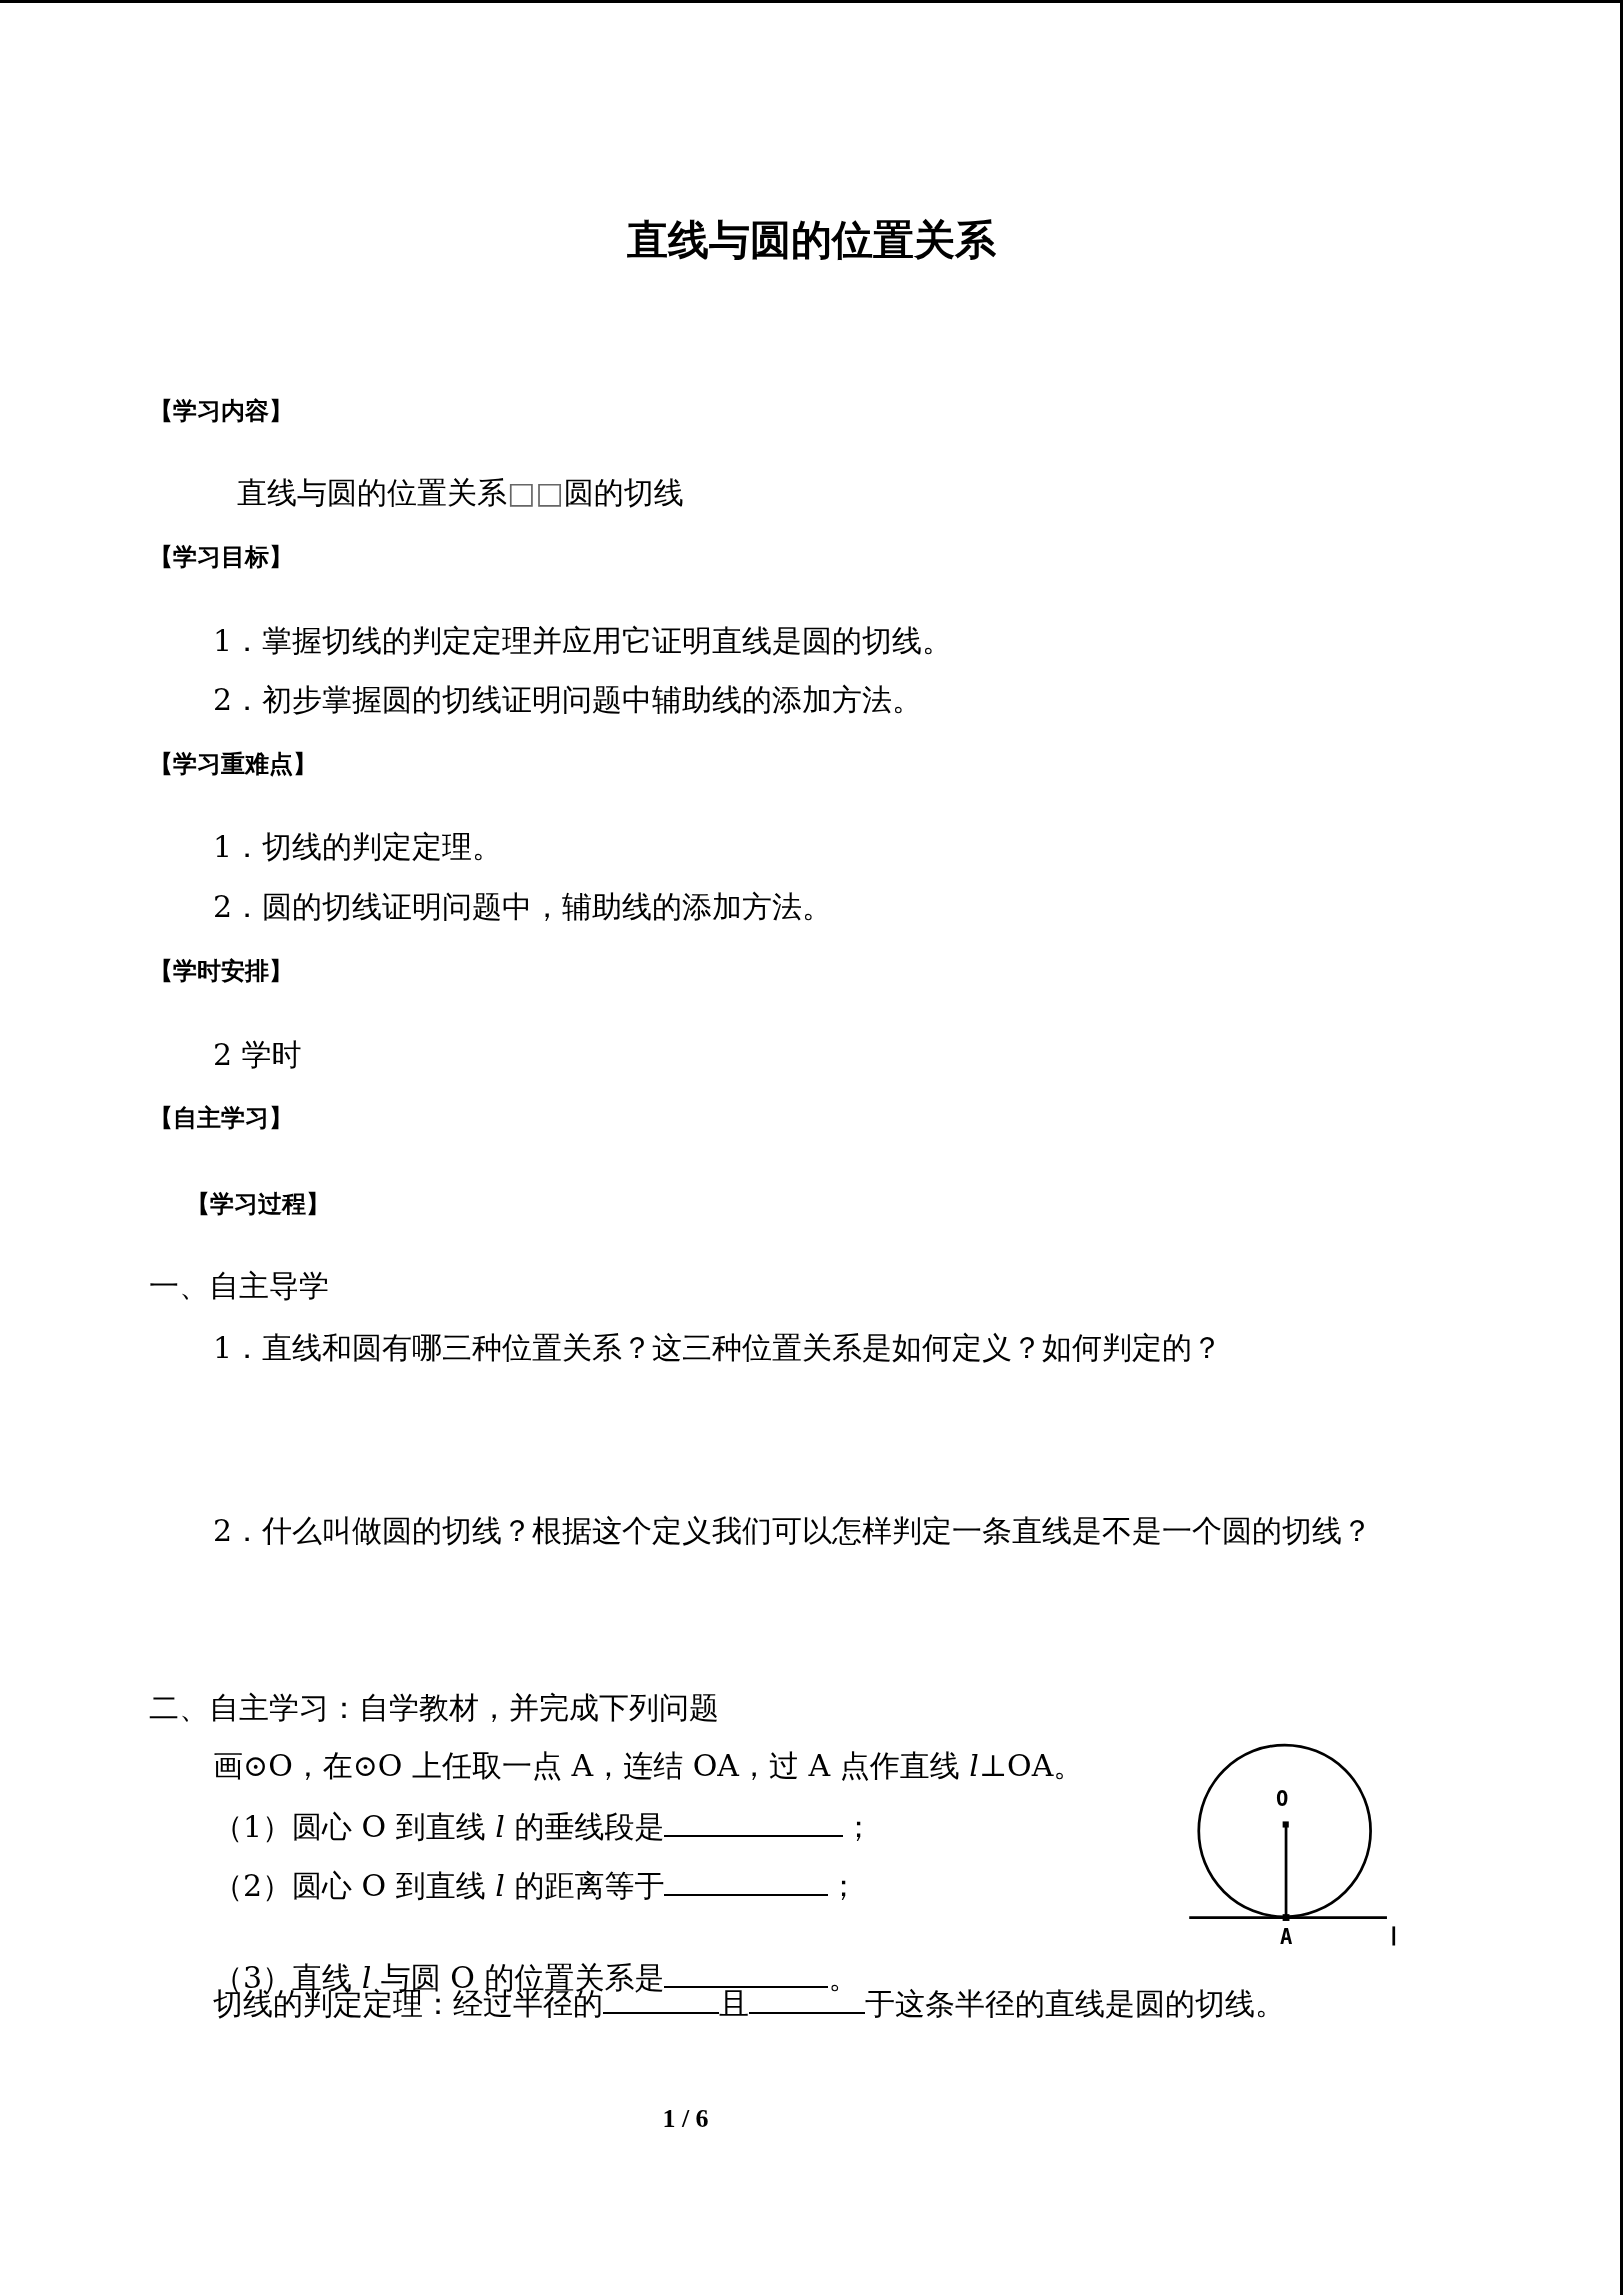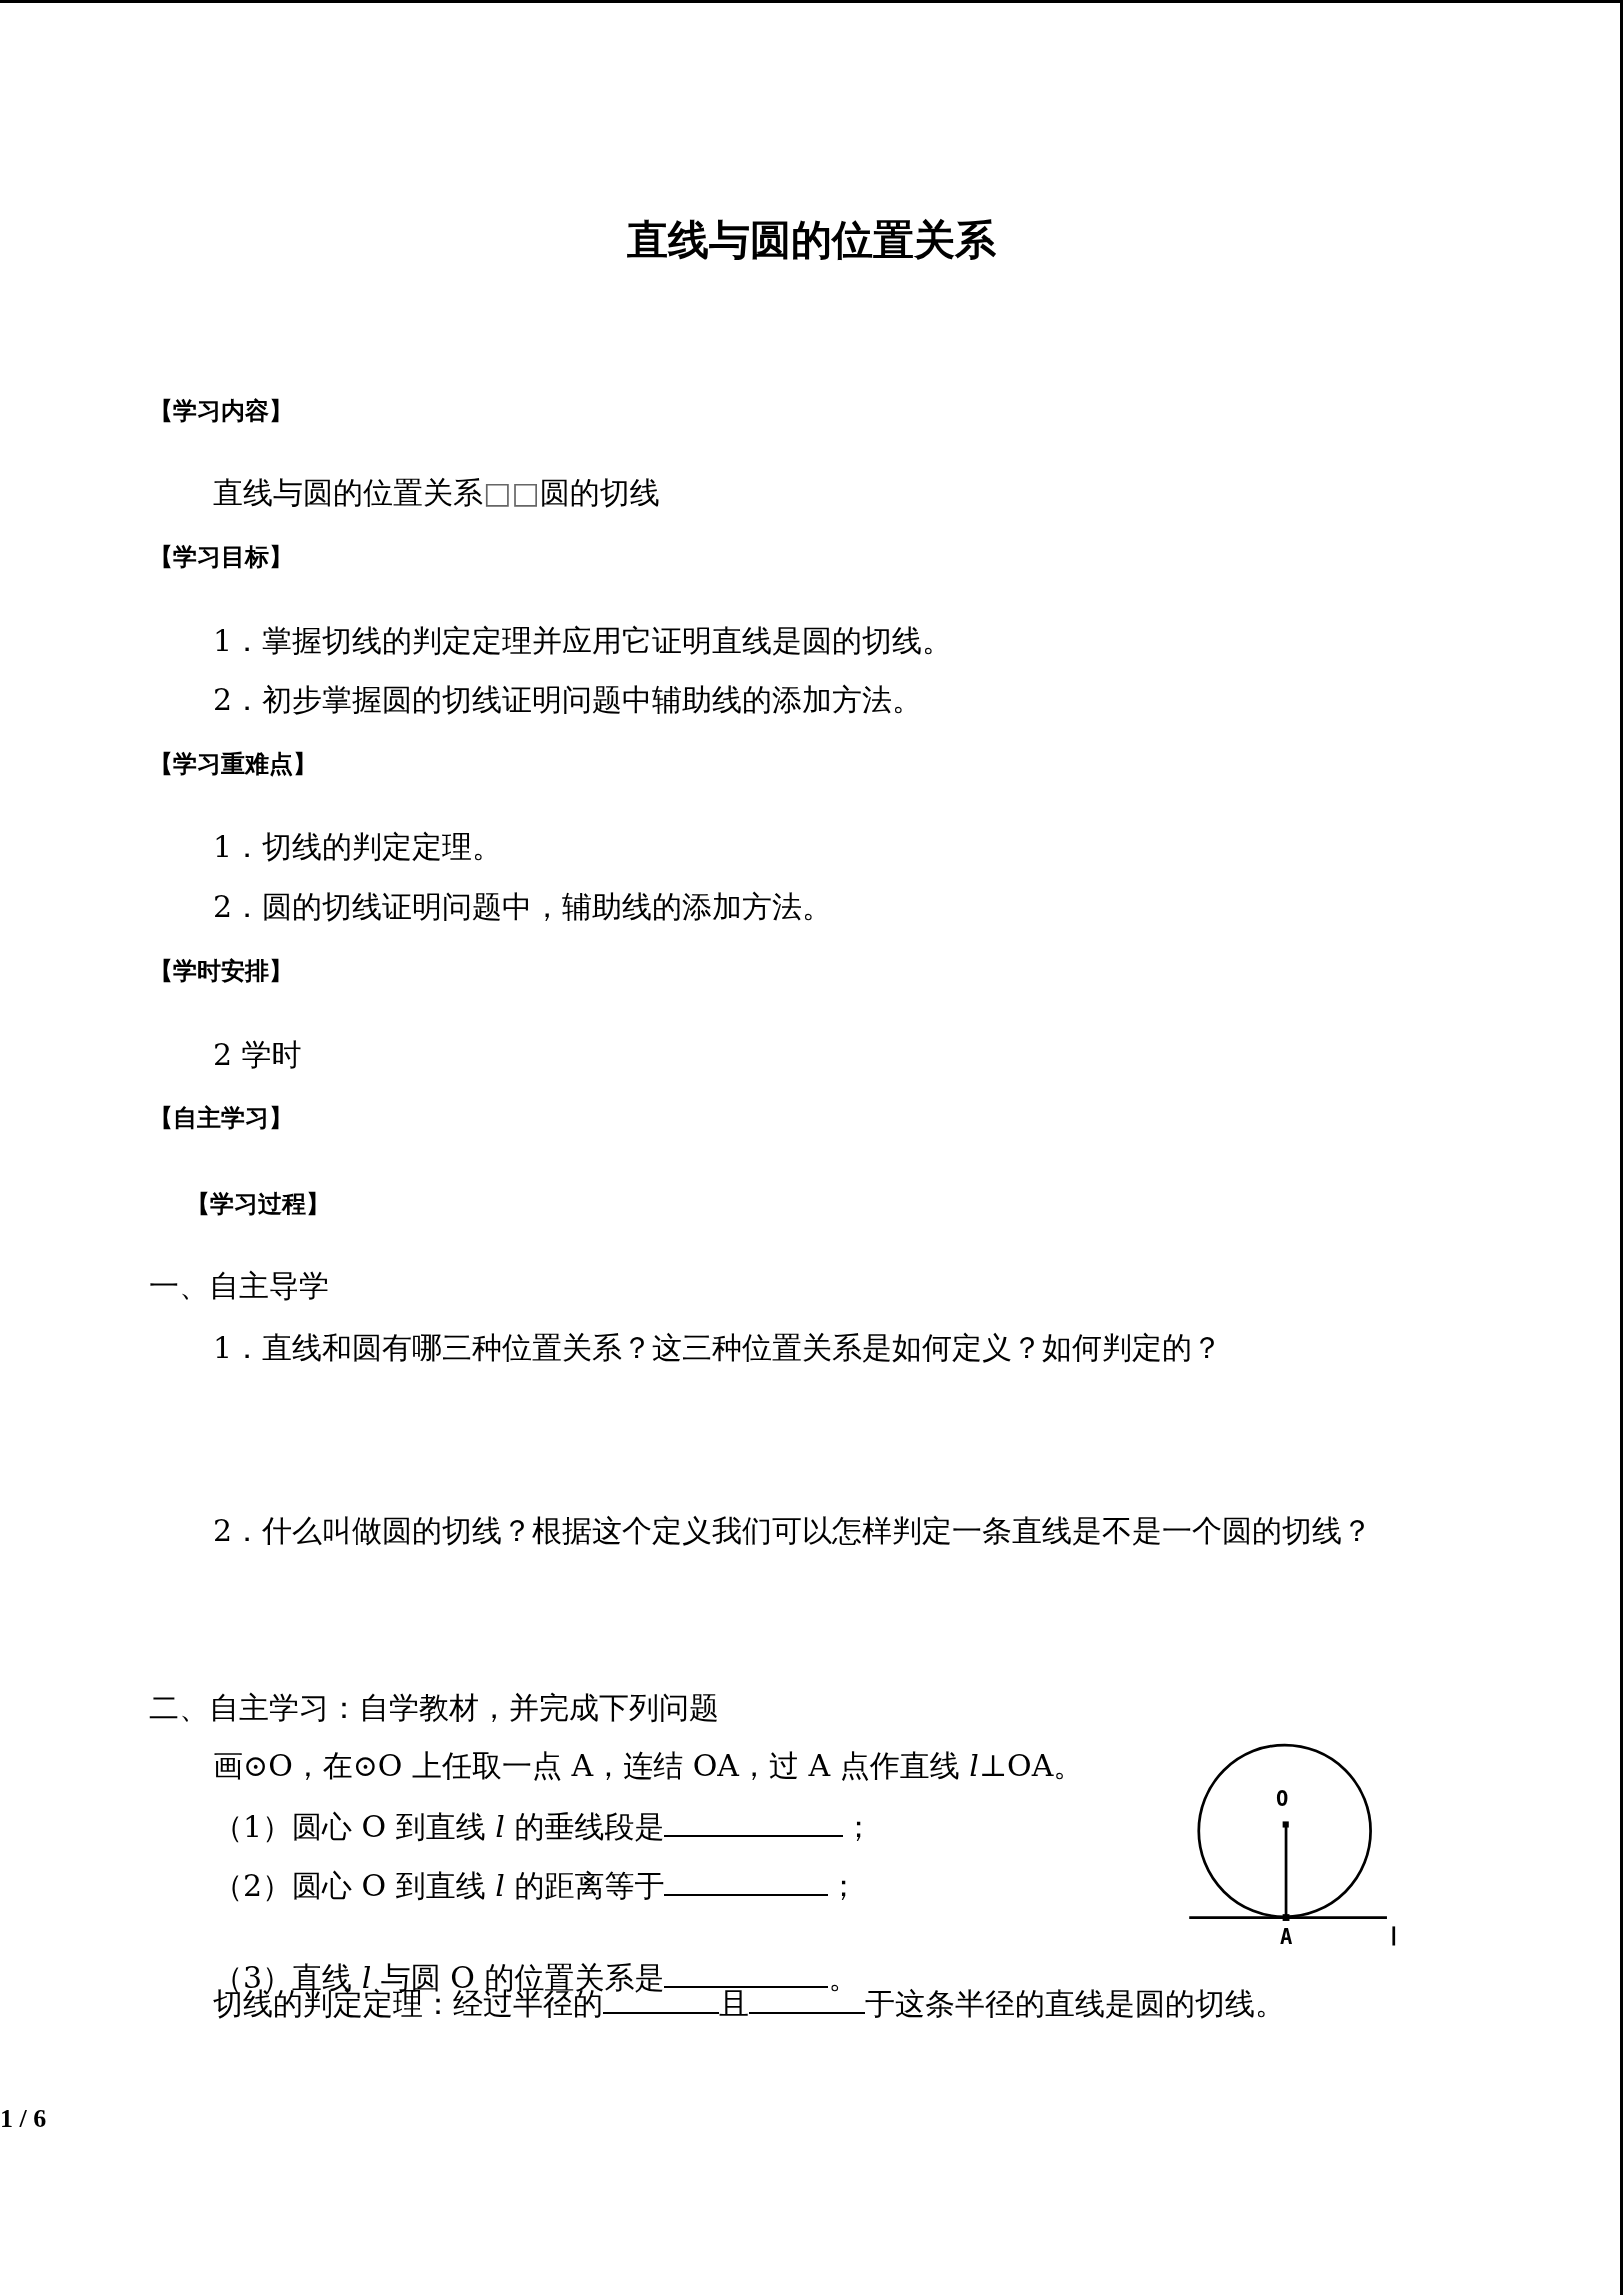--- a/index.html
+++ b/index.html
@@ -38,41 +38,41 @@
     .indent { left: 213px; }
     .indent-top { left: 149px; }
     .blank {
       display: inline-block;
       border-bottom: 2px solid #000;
       height: 31px;
       vertical-align: baseline;
     }
     .ital { font-style: italic; }
     .page-num {
-      left: 0; width: 1371px; text-align: left; top: 2102px;
+      left: 0; width: 1371px; text-align: center; top: 2102px;
       font-family: "Liberation Serif", "DejaVu Serif", serif;
       font-weight: bold; font-size: 26px; line-height: 34px;
     }
     .diagram { position: absolute; left: 1179px; top: 1732px; width: 225px; height: 232px; }
     .diagram svg { width: 225px; height: 232px; display: block; }
     .diag-label {
       font-family: "DejaVu Sans Mono", "Liberation Mono", monospace;
       font-size: 20.5px; font-weight: bold;
     }
   </style>
 </head>
 <body>
 
 <div class="page-border-top"></div>
 <div class="page-border-right"></div>
 
 <div class="abs title">直线与圆的位置关系</div>
 
 <div class="abs section-heading" style="top:387px;">【学习内容】</div>
-<div class="abs body-text indent" style="top:472px;">
+<div class="abs body-text indent" style="top:472px;margin-left:24px;">
   <span>直线与圆的位置关系</span><span style="color:#666;">□□</span><span>圆的切线</span>
 </div>
 
 <div class="abs section-heading" style="top:533px;">【学习目标】</div>
 <div class="abs body-text indent" style="top:620px;">1．掌握切线的判定定理并应用它证明直线是圆的切线。</div>
 <div class="abs body-text indent" style="top:679px;">2．初步掌握圆的切线证明问题中辅助线的添加方法。</div>
 
 <div class="abs section-heading" style="top:740px;">【学习重难点】</div>
 <div class="abs body-text indent" style="top:826px;">1．切线的判定定理。</div>
 <div class="abs body-text indent" style="top:886px;text-align:right;">2．圆的切线证明问题中，辅助线的添加方法。</div>

